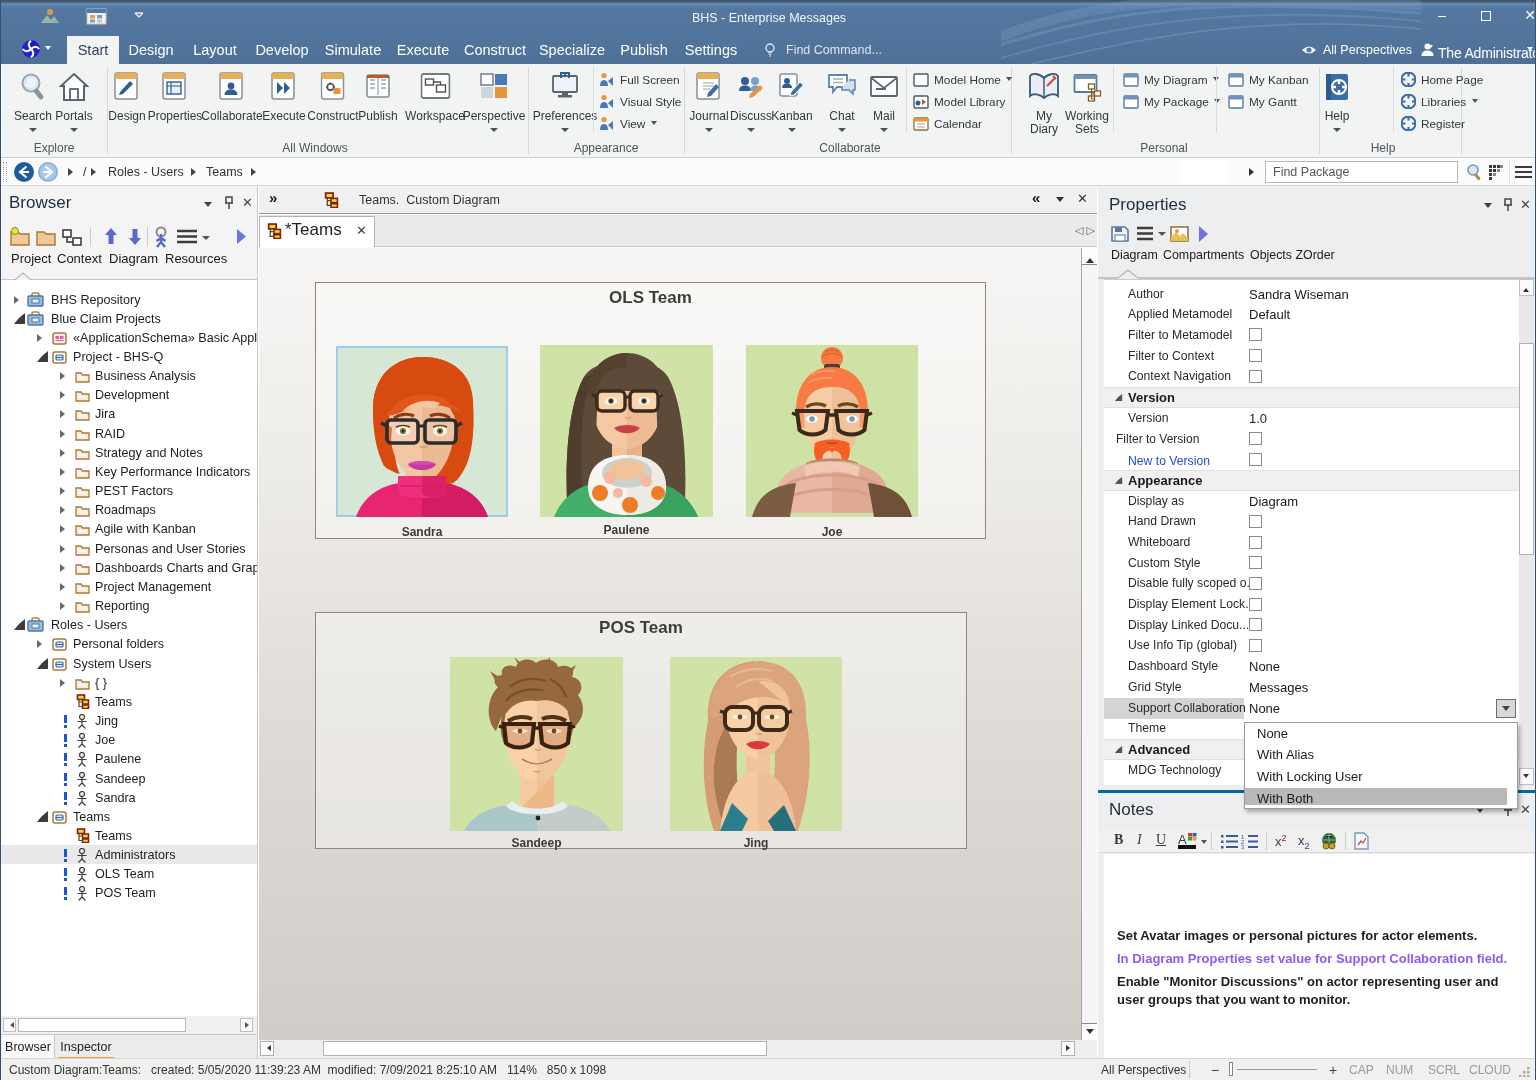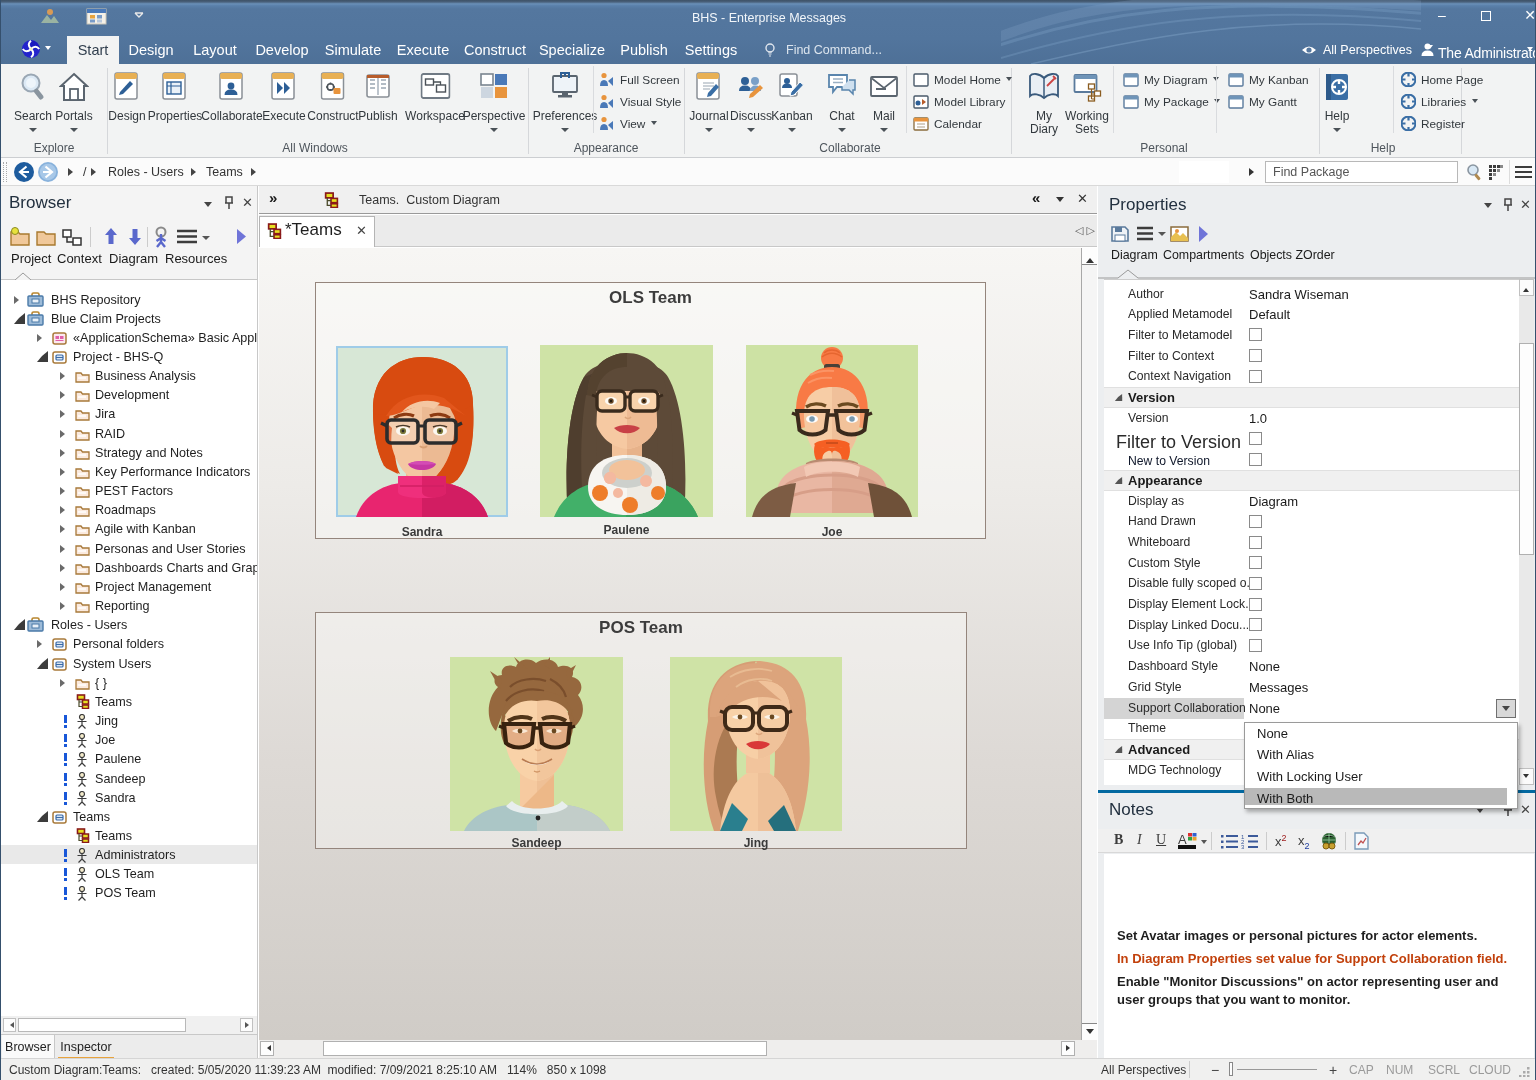--- a/index.html
+++ b/index.html
@@ -901,23 +901,23 @@
 <div class="abs" style="left:151px;top:142px;width:13px;height:13px;background:#fff;border:1px solid #8a8a8a"></div>
 <div class="abs" style="left:30px;top:163px;font-size:12.2px;color:#2a2a2a">Filter to Context</div>
 <div class="abs" style="left:151px;top:163px;width:13px;height:13px;background:#fff;border:1px solid #8a8a8a"></div>
 <div class="abs" style="left:30px;top:183px;font-size:12.2px;color:#2a2a2a">Context Navigation</div>
 <div class="abs" style="left:151px;top:184px;width:13px;height:13px;background:#fff;border:1px solid #8a8a8a"></div>
 <div class="abs" style="left:6px;top:201px;width:415px;height:21px;background:#f0f0f0;border-top:1px solid #e0e0e0;border-bottom:1px solid #e0e0e0"></div>
 <span class="abs" style="left:16px;top:207px;width:0;height:0;border:4px solid transparent;border-right:5px solid #555;border-bottom:5px solid #555;transform:scale(0.8)"></span>
 <div class="abs" style="left:30px;top:204px;font-size:13px;font-weight:bold;color:#1a1a1a">Version</div>
 <div class="abs" style="left:30px;top:225px;font-size:12.2px;color:#2a2a2a">Version</div>
 <div class="abs" style="left:151px;top:225px;font-size:13px;color:#1a1a1a">1.0</div>
-<div class="abs" style="left:18px;top:246px;font-size:18px;color:#2a2a2a">Filter to Version</div>
+<div class="abs" style="left:18px;top:246px;font-size:12px;color:#2a2a2a">Filter to Version</div>
 <div class="abs" style="left:151px;top:246px;width:13px;height:13px;background:#fff;border:1px solid #8a8a8a"></div>
-<div class="abs" style="left:30px;top:268px;font-size:12.2px;color:#0f172a">New to Version</div>
+<div class="abs" style="left:30px;top:268px;font-size:12.2px;color:#1d4ed8">New to Version</div>
 <div class="abs" style="left:151px;top:267px;width:13px;height:13px;background:#fff;border:1px solid #8a8a8a"></div>
 <div class="abs" style="left:6px;top:284px;width:415px;height:21px;background:#f0f0f0;border-top:1px solid #e0e0e0;border-bottom:1px solid #e0e0e0"></div>
 <span class="abs" style="left:16px;top:290px;width:0;height:0;border:4px solid transparent;border-right:5px solid #555;border-bottom:5px solid #555;transform:scale(0.8)"></span>
 <div class="abs" style="left:30px;top:287px;font-size:13px;font-weight:bold;color:#1a1a1a">Appearance</div>
 <div class="abs" style="left:30px;top:308px;font-size:12.2px;color:#2a2a2a">Display as</div>
 <div class="abs" style="left:151px;top:308px;font-size:13px;color:#1a1a1a">Diagram</div>
 <div class="abs" style="left:30px;top:328px;font-size:12.2px;color:#2a2a2a">Hand Drawn</div>
 <div class="abs" style="left:151px;top:329px;width:13px;height:13px;background:#fff;border:1px solid #8a8a8a"></div>
 <div class="abs" style="left:30px;top:349px;font-size:12.2px;color:#2a2a2a">Whiteboard</div>
 <div class="abs" style="left:151px;top:350px;width:13px;height:13px;background:#fff;border:1px solid #8a8a8a"></div>
@@ -998,21 +998,21 @@
           <circle cx="6" cy="14" r="3" fill="#c8a030" stroke="#806010"></circle>
           <circle cx="12" cy="14" r="3" fill="#c8a030" stroke="#806010"></circle>
         </svg>
 <div class="abs" style="left:247px;top:39px;width:1px;height:18px;background:#ccc"></div>
 <svg class="abs" style="left:256px;top:39px" width="15" height="18" viewBox="0 0 15 18">
           <path d="M1 1 h9 l4 4 v12 h-13 Z" fill="#f4f8fc" stroke="#7a9ab8" stroke-width="1.4"></path>
           <path d="M4 13 l3 -4 l2 2 l3 -5" stroke="#c05050" stroke-width="1.3" fill="none"></path>
         </svg>
 <div class="abs" style="left:6px;top:61px;width:430px;height:206px;background:#fff"></div>
 <div class="abs" style="left:19px;top:134px;width:400px;font-size:13px;font-weight:bold;color:#1e1e1e;line-height:17.6px">Set Avatar images or personal pictures for actor elements.</div>
-<div class="abs" style="left:19px;top:157px;width:400px;font-size:13px;font-weight:bold;color:#c2410c;line-height:17.6px">In Diagram Properties set value for Support Collaboration field.</div>
+<div class="abs" style="left:19px;top:157px;width:400px;font-size:13px;font-weight:bold;color:#8b5cf6;line-height:17.6px">In Diagram Properties set value for Support Collaboration field.</div>
 <div class="abs" style="left:19px;top:180px;width:400px;font-size:13px;font-weight:bold;color:#1e1e1e;line-height:17.6px">Enable "Monitor Discussions" on actor representing user and user groups that you want to monitor.</div>
 </div>
 <div class="abs" style="left:146px;top:536px;width:274px;height:87px;background:#fff;border:1px solid #9a9a9a;box-shadow:2px 3px 4px rgba(0,0,0,0.3);z-index:5">
         <div class="abs" style="left:0;top:0;width:272px;height:21px;font-size:13px;color:#1a1a1a;padding:3px 0 0 12px">None</div>
         <div class="abs" style="left:0;top:21px;width:272px;height:21px;font-size:13px;color:#1a1a1a;padding:3px 0 0 12px">With Alias</div>
         <div class="abs" style="left:0;top:43px;width:272px;height:21px;font-size:13px;color:#1a1a1a;padding:3px 0 0 12px">With Locking User</div>
         <div class="abs" style="left:0;top:65px;width:262px;height:17px;font-size:13px;color:#1a1a1a;padding:3px 0 0 12px;background:#b9b9b9">With Both</div>
       </div>
 </div>
 <div id="status">

